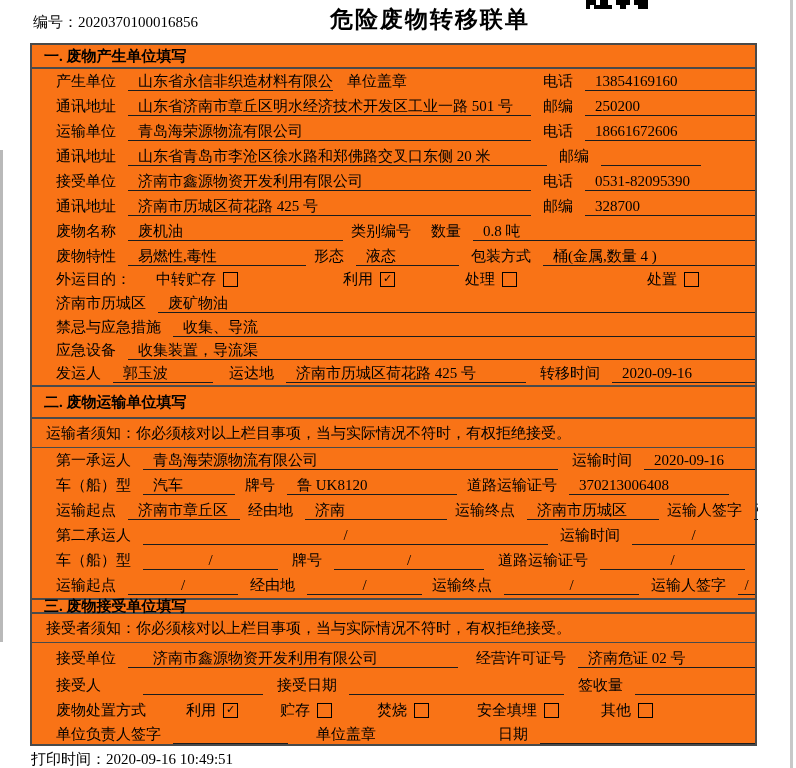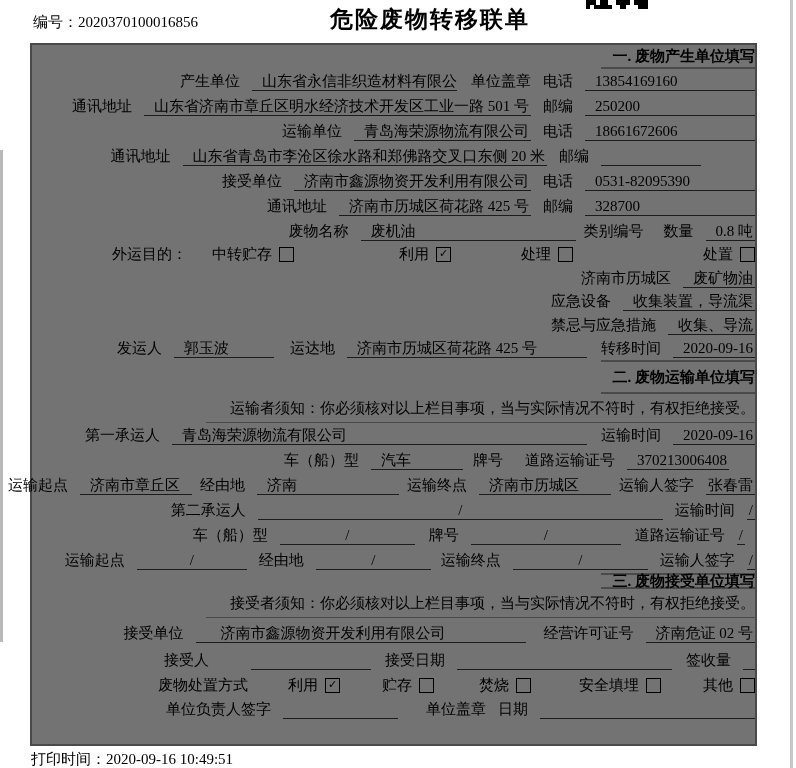--- a/index.html
+++ b/index.html
@@ -6,25 +6,25 @@
   .page{position:relative;width:796px;height:768px;background:#fff;overflow:hidden;
         font-family:"Liberation Serif","DejaVu Serif",serif;color:#000;font-size:15px;}
   .edge-r{position:absolute;top:0;bottom:0;left:790px;width:3px;background:#c8c8c8;}
   .edge-l{position:absolute;left:0;width:3px;top:150px;height:492px;background:#b9b9b9;}
   .qr{position:absolute;left:586px;top:0;width:62px;height:9px;}
   .qr .q1{height:5px;background:repeating-linear-gradient(90deg,#000 0 10px,#fff 10px 14px,#000 14px 22px,#fff 22px 30px,#000 30px 44px,#fff 44px 48px,#000 48px 62px);}
   .qr .q2{height:4px;background:repeating-linear-gradient(90deg,#000 0 4px,#fff 4px 8px,#000 8px 26px,#fff 26px 34px,#000 34px 40px,#fff 40px 52px,#000 52px 62px);}
   .docno{position:absolute;left:33px;top:13px;white-space:nowrap;}
   .title{position:absolute;left:330px;top:4px;font-size:23px;font-weight:bold;letter-spacing:2px;white-space:nowrap;}
   .tbl{position:absolute;left:30px;top:43px;width:727px;height:703px;border:2px solid #4a4a4a;
-       box-sizing:border-box;display:flex;flex-direction:column;background:#737373;align-items:flex-end;}
+       box-sizing:border-box;display:flex;flex-direction:column;background:#f97316;}
   .sech{font-weight:bold;padding-left:12px;display:flex;align-items:center;
         border-bottom:2px solid #4a4a4a;box-sizing:border-box;flex:none;}
   .sech.mid{border-top:2px solid #4a4a4a;}
-  .notice{padding-left:24px;display:flex;align-items:center;border-bottom:1.5px solid #4a4a4a;
+  .notice{padding-left:14px;display:flex;align-items:center;border-bottom:1.5px solid #4a4a4a;
         box-sizing:border-box;flex:none;white-space:nowrap;}
   .row{display:flex;align-items:flex-end;box-sizing:border-box;padding:0 0 3px 24px;flex:none;}
   .lbl{white-space:nowrap;flex:none;margin-right:12px;height:20px;line-height:20px;}
   .fld{border-bottom:1.5px solid #1c1c1c;padding:0 2px 0 10px;white-space:nowrap;
        box-sizing:border-box;flex:none;height:20px;line-height:20px;overflow:hidden;}
   .fld.grow{flex:1 1 auto;}
   .ctr{text-align:center;padding-left:2px;}
   .opt{display:inline-flex;align-items:center;height:20px;line-height:20px;white-space:nowrap;flex:none;}
   .cb{display:inline-block;width:13px;height:13px;border:1.5px solid #000;line-height:12px;
       text-align:center;font-size:11px;font-family:"DejaVu Sans",sans-serif;margin-left:7px;
@@ -100,20 +100,28 @@
     </div>
 
     <div class="row" style="height:25px">
       <span class="lbl">废物名称</span>
       <span class="fld" style="width:215px">废机油</span>
       <span class="lbl" style="margin-left:8px">类别编号</span>
       <span class="lbl" style="margin-left:8px">数量</span>
       <span class="fld grow">0.8 吨</span>
     </div>
 
+    <div class="row" style="height:25px">
+      <span class="lbl">废物特性</span>
+      <span class="fld" style="width:178px">易燃性,毒性</span>
+      <span class="lbl" style="margin-left:8px">形态</span>
+      <span class="fld" style="width:103px">液态</span>
+      <span class="lbl" style="margin-left:12px">包装方式</span>
+      <span class="fld grow">桶(金属,数量 4 )</span>
+    </div>
 
     <div class="row" style="height:23px">
       <span class="lbl">外运目的：</span>
       <span class="opt" style="margin-left:13px">
         <span>中转贮存</span>
         <span class="cb"></span>
       </span>
       <span class="opt" style="margin-left:105px">
         <span>利用</span>
         <span class="cb">✓</span>
@@ -126,28 +134,28 @@
         <span>处置</span>
         <span class="cb"></span>
       </span>
     </div>
 
     <div class="row" style="height:24px">
       <span class="lbl">济南市历城区</span>
       <span class="fld grow">废矿物油</span>
     </div>
 
+    <div class="row" style="height:24px">
+      <span class="lbl">禁忌与应急措施</span>
+      <span class="fld grow">收集、导流</span>
+    </div>
+
     <div class="row" style="height:23px">
       <span class="lbl">应急设备</span>
       <span class="fld grow">收集装置，导流渠</span>
-    </div>
-
-    <div class="row" style="height:24px">
-      <span class="lbl">禁忌与应急措施</span>
-      <span class="fld grow">收集、导流</span>
     </div>
 
     <div class="row" style="height:22px;padding-bottom:2px">
       <span class="lbl">发运人</span>
       <span class="fld" style="width:100px">郭玉波</span>
       <span class="lbl" style="margin-left:16px">运达地</span>
       <span class="fld" style="width:240px">济南市历城区荷花路 425 号</span>
       <span class="lbl" style="margin-left:14px">转移时间</span>
       <span class="fld grow">2020-09-16</span>
     </div>
@@ -159,20 +167,21 @@
       <span class="lbl">第一承运人</span>
       <span class="fld" style="width:415px">青岛海荣源物流有限公司</span>
       <span class="lbl" style="margin-left:14px">运输时间</span>
       <span class="fld grow">2020-09-16</span>
     </div>
 
     <div class="row" style="height:25px">
       <span class="lbl">车（船）型</span>
       <span class="fld" style="width:92px">汽车</span>
       <span class="lbl" style="margin-left:10px">牌号</span>
+      <span class="fld" style="width:170px">鲁 UK8120</span>
       <span class="lbl" style="margin-left:10px">道路运输证号</span>
       <span class="fld grow" style="margin-right:26px">370213006408</span>
     </div>
 
     <div class="row" style="height:25px">
       <span class="lbl">运输起点</span>
       <span class="fld" style="width:112px">济南市章丘区</span>
       <span class="lbl" style="margin-left:8px">经由地</span>
       <span class="fld" style="width:142px">济南</span>
       <span class="lbl" style="margin-left:8px">运输终点</span>

